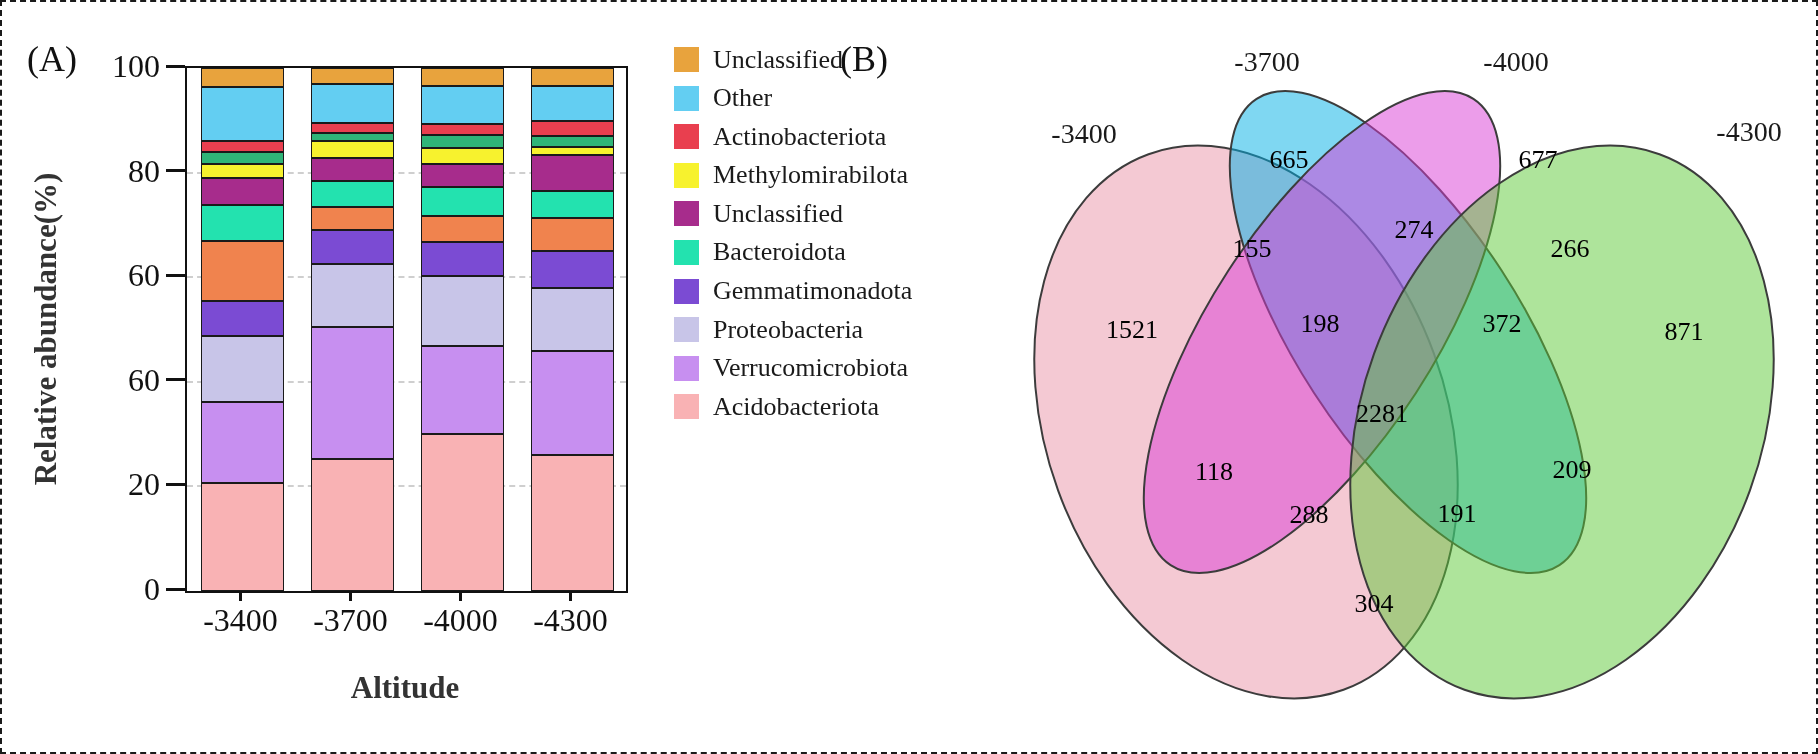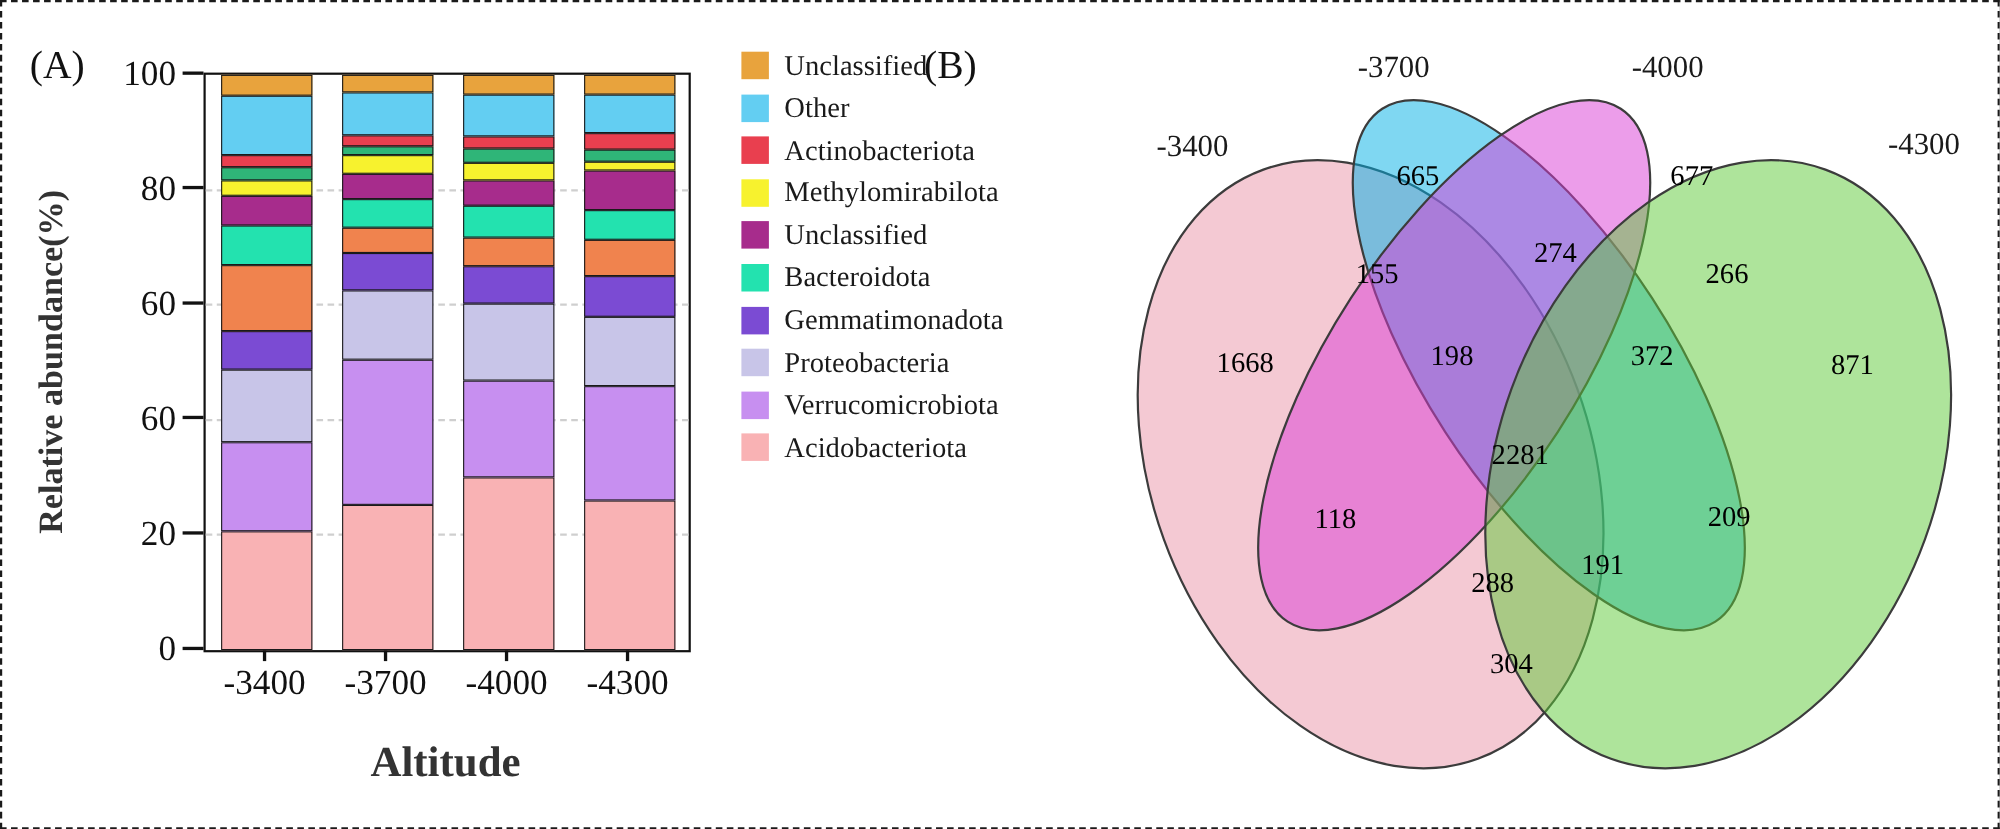--- a/index.html
+++ b/index.html
@@ -14,21 +14,21 @@
         box-sizing:border-box;background:#fff;}
   .gridline{position:absolute;left:0;width:100%;height:0;border-top:2px dashed #cfcfcf;z-index:0;}
   .bar-col{position:absolute;top:0;width:83px;height:523px;z-index:1;}
   .seg{position:absolute;left:0;width:83px;box-sizing:border-box;border:1.5px solid #1a1a1a;}
   .ytick{position:absolute;left:78px;width:80px;text-align:right;font-size:32px;line-height:38px;color:#111;}
   .ymark{position:absolute;left:164px;width:19px;height:3px;background:#111;}
   .xtick{position:absolute;top:600px;width:120px;text-align:center;font-size:32px;color:#111;}
   .xmark{position:absolute;top:589px;width:3px;height:10px;background:#111;}
   .y-title{position:absolute;left:44px;top:327px;transform:translate(-50%,-50%) rotate(-90deg);
            white-space:nowrap;font-weight:bold;font-size:31px;color:#333;}
-  .x-title{position:absolute;left:283px;top:668px;width:240px;text-align:center;font-weight:bold;font-size:39px;color:#333;}
+  .x-title{position:absolute;left:283px;top:668px;width:240px;text-align:center;font-weight:bold;font-size:31px;color:#333;}
   
   .legend{position:absolute;left:672px;top:45px;}
   .lrow{display:flex;align-items:center;margin-bottom:13.6px;height:25px;}
   .lsw{width:25px;height:25px;display:inline-block;flex:0 0 25px;}
   .llab{margin-left:14px;font-size:26px;white-space:nowrap;color:#1a1a1a;}
   
   .venn-box{position:absolute;left:90px;top:75px;width:890px;height:640px;}
   .venn-svg{position:absolute;left:0;top:0;overflow:visible;}
   .vnum{position:absolute;transform:translate(-50%,-50%);font-size:26px;color:#000000;white-space:nowrap;}
   .set-label{position:absolute;transform:translate(-50%,-50%);font-size:28px;color:#1a1a1a;white-space:nowrap;}
@@ -181,31 +181,31 @@
     <div class="set-label" style="left:917px;top:130px;">-4300</div>
 
     <div class="venn-box">
       <svg class="venn-svg" width="890" height="640" viewBox="0 0 890 640">
         <ellipse class="venn-ellipse" cx="324" cy="345" rx="200" ry="285" transform="rotate(-20 324 345)" fill-opacity="0.5" stroke="#3c3c3c" stroke-width="2" fill="#E993A7"></ellipse>
         <ellipse class="venn-ellipse" cx="486" cy="255" rx="112" ry="278" transform="rotate(-33 486 255)" fill-opacity="0.5" stroke="#3c3c3c" stroke-width="2" fill="#00AFE5"></ellipse>
         <ellipse class="venn-ellipse" cx="400" cy="255" rx="112" ry="278" transform="rotate(33 400 255)" fill-opacity="0.5" stroke="#3c3c3c" stroke-width="2" fill="#D93BD5"></ellipse>
         <ellipse class="venn-ellipse" cx="640" cy="345" rx="200" ry="285" transform="rotate(20 640 345)" fill-opacity="0.5" stroke="#3c3c3c" stroke-width="2" fill="#5DC937"></ellipse>
       </svg>
       <div style="position:absolute;left:0;top:0;width:890px;height:640px;">
-          <div class="vnum" style="left: 210px; top: 253px;">1668</div>
+          <div class="vnum" style="left: 210px; top: 253px;">1521</div>
           <div class="vnum" style="left: 367px; top: 83px;">665</div>
           <div class="vnum" style="left: 616px; top: 83px;">677</div>
           <div class="vnum" style="left: 762px; top: 255px;">871</div>
           <div class="vnum" style="left: 330px; top: 172px;">155</div>
           <div class="vnum" style="left: 492px; top: 153px;">274</div>
           <div class="vnum" style="left: 648px; top: 172px;">266</div>
           <div class="vnum" style="left: 292px; top: 395px;">118</div>
           <div class="vnum" style="left: 650px; top: 393px;">209</div>
           <div class="vnum" style="left: 452px; top: 527px;">304</div>
           <div class="vnum" style="left: 398px; top: 247px;">198</div>
           <div class="vnum" style="left: 580px; top: 247px;">372</div>
-          <div class="vnum" style="left: 387px; top: 453px; margin-left: 48px;">288</div>
+          <div class="vnum" style="left: 387px; top: 438px;">288</div>
           <div class="vnum" style="left: 535px; top: 437px;">191</div>
           <div class="vnum" style="left: 460px; top: 337px;">2281</div>
         </div>
     </div>
   </div>
 </div>
 
 </body></html>

